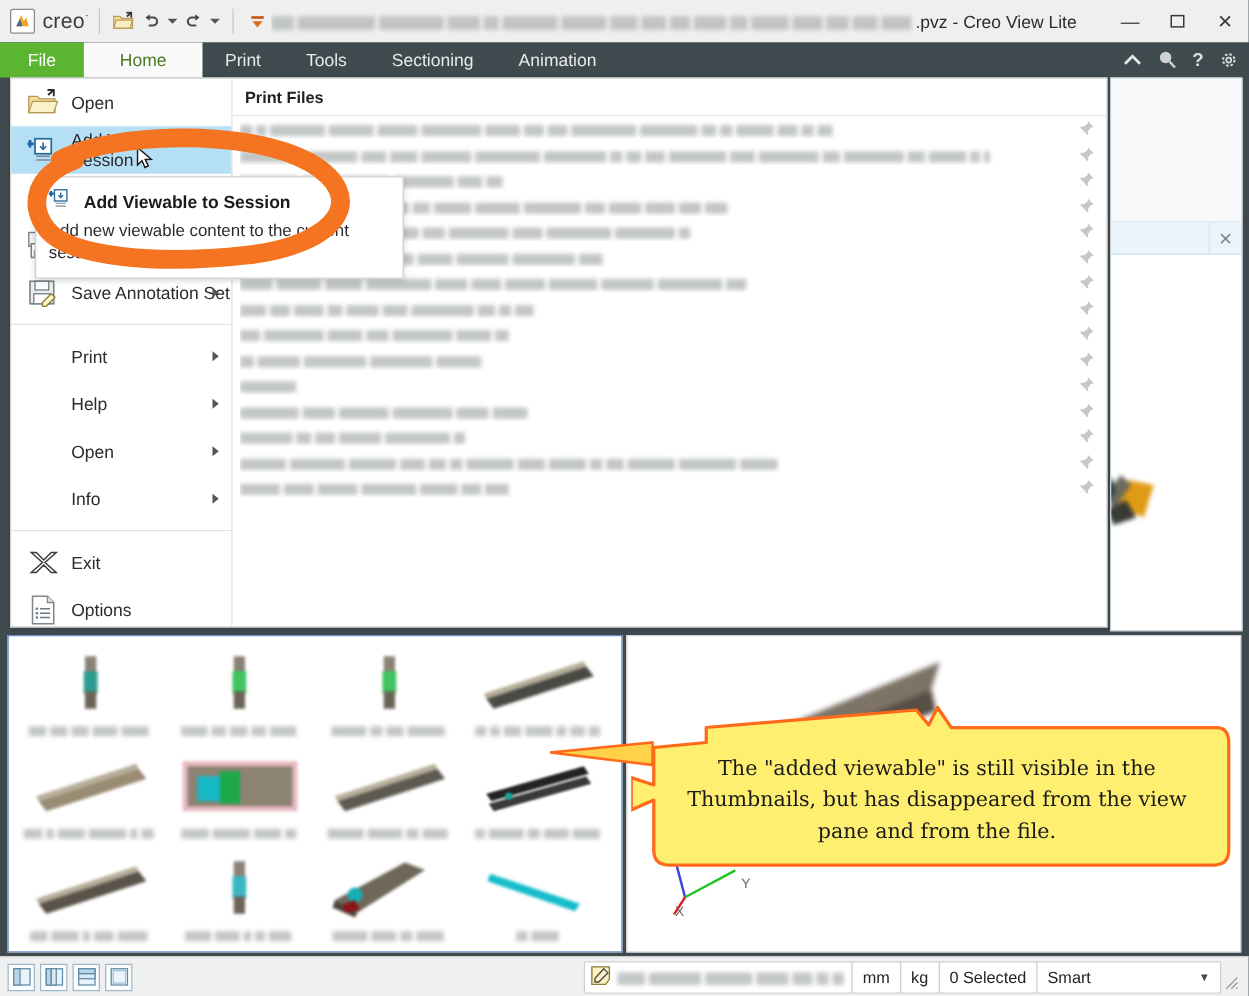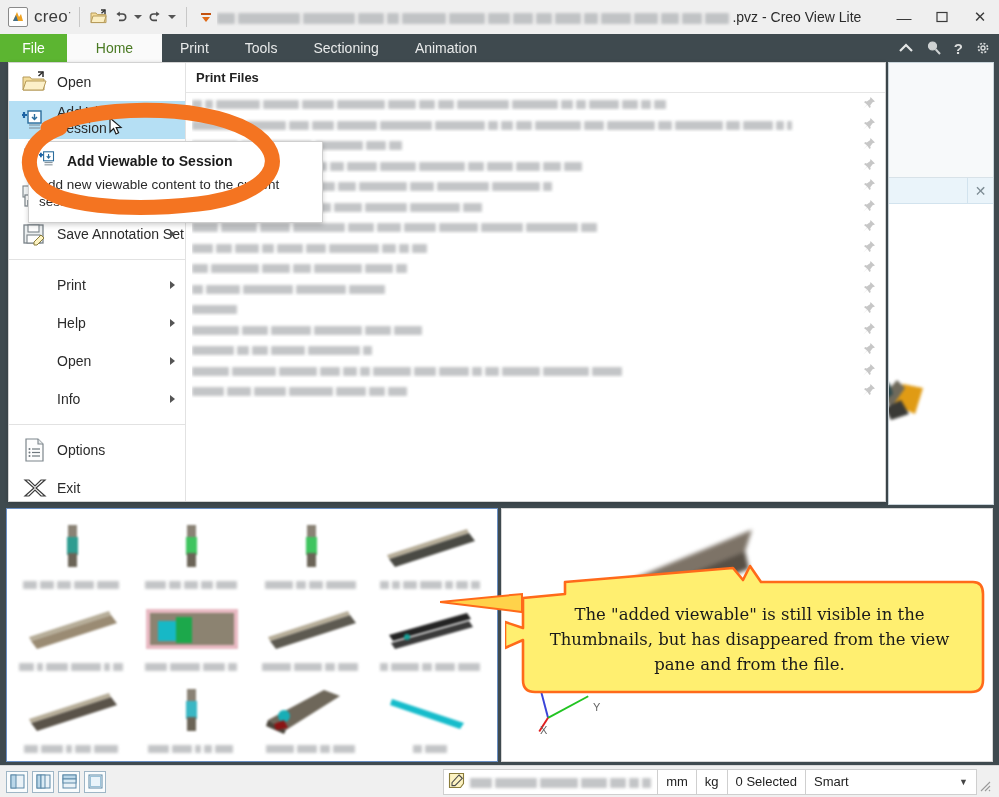--- a/index.html
+++ b/index.html
@@ -122,21 +122,21 @@
   
   #statusbar {
     position:absolute; left:0; bottom:0; width:999px; height:32px;
     background:#f0f0f0; border-top:1px solid #d8d8d8; display:flex; align-items:center;
   }
   #sb-left { display:flex; gap:4px; padding-left:6px; }
   .sb-layout { width:22px; height:22px; border:1px solid #9fb6c6; background:#fafcfd; display:flex; align-items:center; justify-content:center;}
   #sb-right { margin-left:auto; display:flex; align-items:stretch; height:26px; padding-right:8px; }
   .sb-cell { border:1px solid #cfcfcf; background:#fff; display:flex; align-items:center; padding:0 8px; margin-left:-1px; font-size:13px; color:#222; white-space:nowrap;}
   .sb-cell.file { padding-left:4px; gap:5px; width:215px; overflow:hidden;}
-  .sb-select { width:172px; justify-content:space-between; }
+  .sb-select { width:148px; justify-content:space-between; }
   #sb-grip { width:14px; display:flex; align-items:flex-end; justify-content:flex-end; padding-bottom:3px;}
 </style>
 </head>
 <body>
 
 <div id="titlebar">
   <div class="qat">
     <span class="creo-logo">
       <svg width="14" height="14" viewBox="0 0 14 14">
         <rect x="0" y="0" width="14" height="14" fill="#fff"></rect>
@@ -499,41 +499,41 @@
     <div class="bs-item">
       <span class="bs-ico"></span>
       <span>Info</span>
       <span class="bs-arrow"></span>
     </div>
 
     <div class="bs-sep"></div>
 
     <div class="bs-item">
       <span class="bs-ico">
+        <svg width="24" height="22" viewBox="0 0 24 22">
+          <path d="M2 3 L11 11 L2 19 L6 19 L12 13 L18 19 L22 19 L13 11 L22 3 L18 3 L12 9 L6 3 Z" fill="#fff" stroke="#3d3d3d" stroke-width="1.2"></path>
+        </svg>
+      </span>
+      <span>Exit</span>
+    </div>
+
+    <div class="bs-item">
+      <span class="bs-ico">
         <svg width="22" height="24" viewBox="0 0 22 24">
           <path d="M2 1 h12 l5 5 v17 H2 z" fill="#fdfdfd" stroke="#7d868c" stroke-width="1.2"></path>
           <path d="M14 1 v5 h5" fill="#e8ebec" stroke="#7d868c" stroke-width="1.1"></path>
           <circle cx="5.5" cy="11" r="1" fill="#6f787e"></circle>
             <path d="M8 11 h8" stroke="#6f787e" stroke-width="1.2"></path>
           <circle cx="5.5" cy="14.5" r="1" fill="#6f787e"></circle>
             <path d="M8 14.5 h8" stroke="#6f787e" stroke-width="1.2"></path>
           <circle cx="5.5" cy="18" r="1" fill="#6f787e"></circle>
             <path d="M8 18 h8" stroke="#6f787e" stroke-width="1.2"></path>
         </svg>
       </span>
       <span>Options</span>
-    </div>
-
-    <div class="bs-item">
-      <span class="bs-ico">
-        <svg width="24" height="22" viewBox="0 0 24 22">
-          <path d="M2 3 L11 11 L2 19 L6 19 L12 13 L18 19 L22 19 L13 11 L22 3 L18 3 L12 9 L6 3 Z" fill="#fff" stroke="#3d3d3d" stroke-width="1.2"></path>
-        </svg>
-      </span>
-      <span>Exit</span>
     </div>
   </div>
 
   <div id="bs-right">
     <div id="recent-hdr">Print Files</div>
     <div id="recent-list">
         <div class="rf-row">
           <div class="rf-name"><span class="blur-run"><i style="width:10px;height:9px"></i><i style="width:8px;height:9px"></i><i style="width:44px;height:9px"></i><i style="width:36px;height:9px"></i><i style="width:32px;height:9px"></i><i style="width:48px;height:9px"></i><i style="width:28px;height:9px"></i><i style="width:16px;height:9px"></i><i style="width:16px;height:9px"></i><i style="width:52px;height:9px"></i><i style="width:46px;height:9px"></i><i style="width:12px;height:9px"></i><i style="width:10px;height:9px"></i><i style="width:30px;height:9px"></i><i style="width:16px;height:9px"></i><i style="width:10px;height:9px"></i><i style="width:12px;height:9px"></i></span></div>
           <div class="rf-pin">
             <svg width="14" height="14" viewBox="0 0 14 14">

